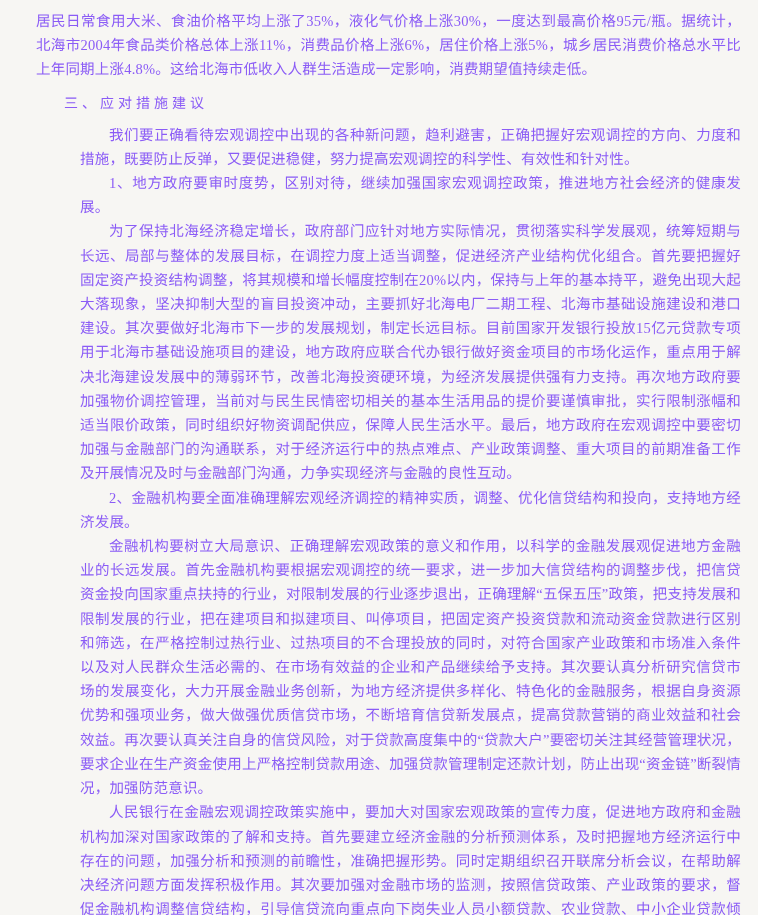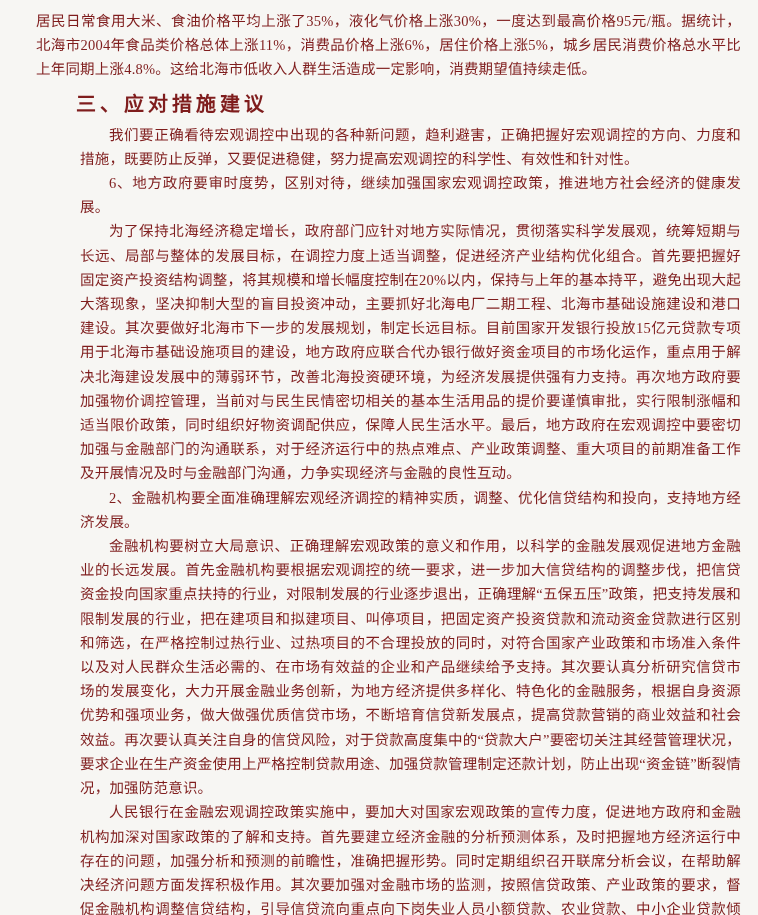--- a/index.html
+++ b/index.html
@@ -6,59 +6,59 @@
     margin: 0;
     padding: 0;
     background: #f5f4f1;
   }
   .page {
     position: relative;
     width: 758px;
     height: 915px;
     box-sizing: border-box;
     background: #f7f6f3;
-    color: #7f1d1d;
+    color: #8b5cf6;
     font-family: "Liberation Serif", "DejaVu Serif", serif;
     padding: 9px 17px 0 36px;
     overflow: hidden;
   }
   .body-text {
     margin: 0;
     font-size: 14.5px;
     line-height: 24.2px;
     text-align: justify;
     text-justify: inter-ideograph;
     letter-spacing: 0.2px;
   }
   .indent {
     text-indent: 2em;
     margin-left: 44px;
   }
   .section-heading {
     margin: 9px 0 6px 0;
-    font-size: 20px;
-    font-weight: 700;
+    font-size: 14px;
+    font-weight: 400;
     text-indent: 2em;
     letter-spacing: 4px;
     line-height: 26px;
     font-family: "Liberation Serif", "DejaVu Serif", serif;
   }
 </style>
 </head>
 <body>
 
 <div class="page">
 
   <p class="body-text">居民日常食用大米、食油价格平均上涨了35%，液化气价格上涨30%，一度达到最高价格95元/瓶。据统计，北海市2004年食品类价格总体上涨11%，消费品价格上涨6%，居住价格上涨5%，城乡居民消费价格总水平比上年同期上涨4.8%。这给北海市低收入人群生活造成一定影响，消费期望值持续走低。</p>
 
   <h2 class="section-heading">三、应对措施建议</h2>
 
   <p class="body-text indent">我们要正确看待宏观调控中出现的各种新问题，趋利避害，正确把握好宏观调控的方向、力度和措施，既要防止反弹，又要促进稳健，努力提高宏观调控的科学性、有效性和针对性。</p>
 
-  <p class="body-text indent">6、地方政府要审时度势，区别对待，继续加强国家宏观调控政策，推进地方社会经济的健康发展。</p>
+  <p class="body-text indent">1、地方政府要审时度势，区别对待，继续加强国家宏观调控政策，推进地方社会经济的健康发展。</p>
 
   <p class="body-text indent">为了保持北海经济稳定增长，政府部门应针对地方实际情况，贯彻落实科学发展观，统筹短期与长远、局部与整体的发展目标，在调控力度上适当调整，促进经济产业结构优化组合。首先要把握好固定资产投资结构调整，将其规模和增长幅度控制在20%以内，保持与上年的基本持平，避免出现大起大落现象，坚决抑制大型的盲目投资冲动，主要抓好北海电厂二期工程、北海市基础设施建设和港口建设。其次要做好北海市下一步的发展规划，制定长远目标。目前国家开发银行投放15亿元贷款专项用于北海市基础设施项目的建设，地方政府应联合代办银行做好资金项目的市场化运作，重点用于解决北海建设发展中的薄弱环节，改善北海投资硬环境，为经济发展提供强有力支持。再次地方政府要加强物价调控管理，当前对与民生民情密切相关的基本生活用品的提价要谨慎审批，实行限制涨幅和适当限价政策，同时组织好物资调配供应，保障人民生活水平。最后，地方政府在宏观调控中要密切加强与金融部门的沟通联系，对于经济运行中的热点难点、产业政策调整、重大项目的前期准备工作及开展情况及时与金融部门沟通，力争实现经济与金融的良性互动。</p>
 
   <p class="body-text indent">2、金融机构要全面准确理解宏观经济调控的精神实质，调整、优化信贷结构和投向，支持地方经济发展。</p>
 
   <p class="body-text indent">金融机构要树立大局意识、正确理解宏观政策的意义和作用，以科学的金融发展观促进地方金融业的长远发展。首先金融机构要根据宏观调控的统一要求，进一步加大信贷结构的调整步伐，把信贷资金投向国家重点扶持的行业，对限制发展的行业逐步退出，正确理解“五保五压”政策，把支持发展和限制发展的行业，把在建项目和拟建项目、叫停项目，把固定资产投资贷款和流动资金贷款进行区别和筛选，在严格控制过热行业、过热项目的不合理投放的同时，对符合国家产业政策和市场准入条件以及对人民群众生活必需的、在市场有效益的企业和产品继续给予支持。其次要认真分析研究信贷市场的发展变化，大力开展金融业务创新，为地方经济提供多样化、特色化的金融服务，根据自身资源优势和强项业务，做大做强优质信贷市场，不断培育信贷新发展点，提高贷款营销的商业效益和社会效益。再次要认真关注自身的信贷风险，对于贷款高度集中的“贷款大户”要密切关注其经营管理状况，要求企业在生产资金使用上严格控制贷款用途、加强贷款管理制定还款计划，防止出现“资金链”断裂情况，加强防范意识。</p>
 
 
   <p class="body-text indent">人民银行在金融宏观调控政策实施中，要加大对国家宏观政策的宣传力度，促进地方政府和金融机构加深对国家政策的了解和支持。首先要建立经济金融的分析预测体系，及时把握地方经济运行中存在的问题，加强分析和预测的前瞻性，准确把握形势。同时定期组织召开联席分析会议，在帮助解决经济问题方面发挥积极作用。其次要加强对金融市场的监测，按照信贷政策、产业政策的要求，督促金融机构调整信贷结构，引导信贷流向重点向下岗失业人员小额贷款、农业贷款、中小企业贷款倾斜，提醒金融机构注重房地产市场风险，稳健经营相关开发项目。再次要加大调查研究力度，组织针对北海地方经济中存在的重点难点问题进行深入调查，对当前宏观调控中出现的新问题新情况进行了解，提出相关意见建议，一方面及时向上级行报送信息，另一方面着重用优秀的调研成果来进一步指导完善宏观调控政策在辖区更好地实施贯彻，以取得良好的政策效应。最后，人民银行要进一步加强信用建设，推进地方社会信用机制良性发展，为地方经济金融发展创造和谐的信用环境。</p>
 

